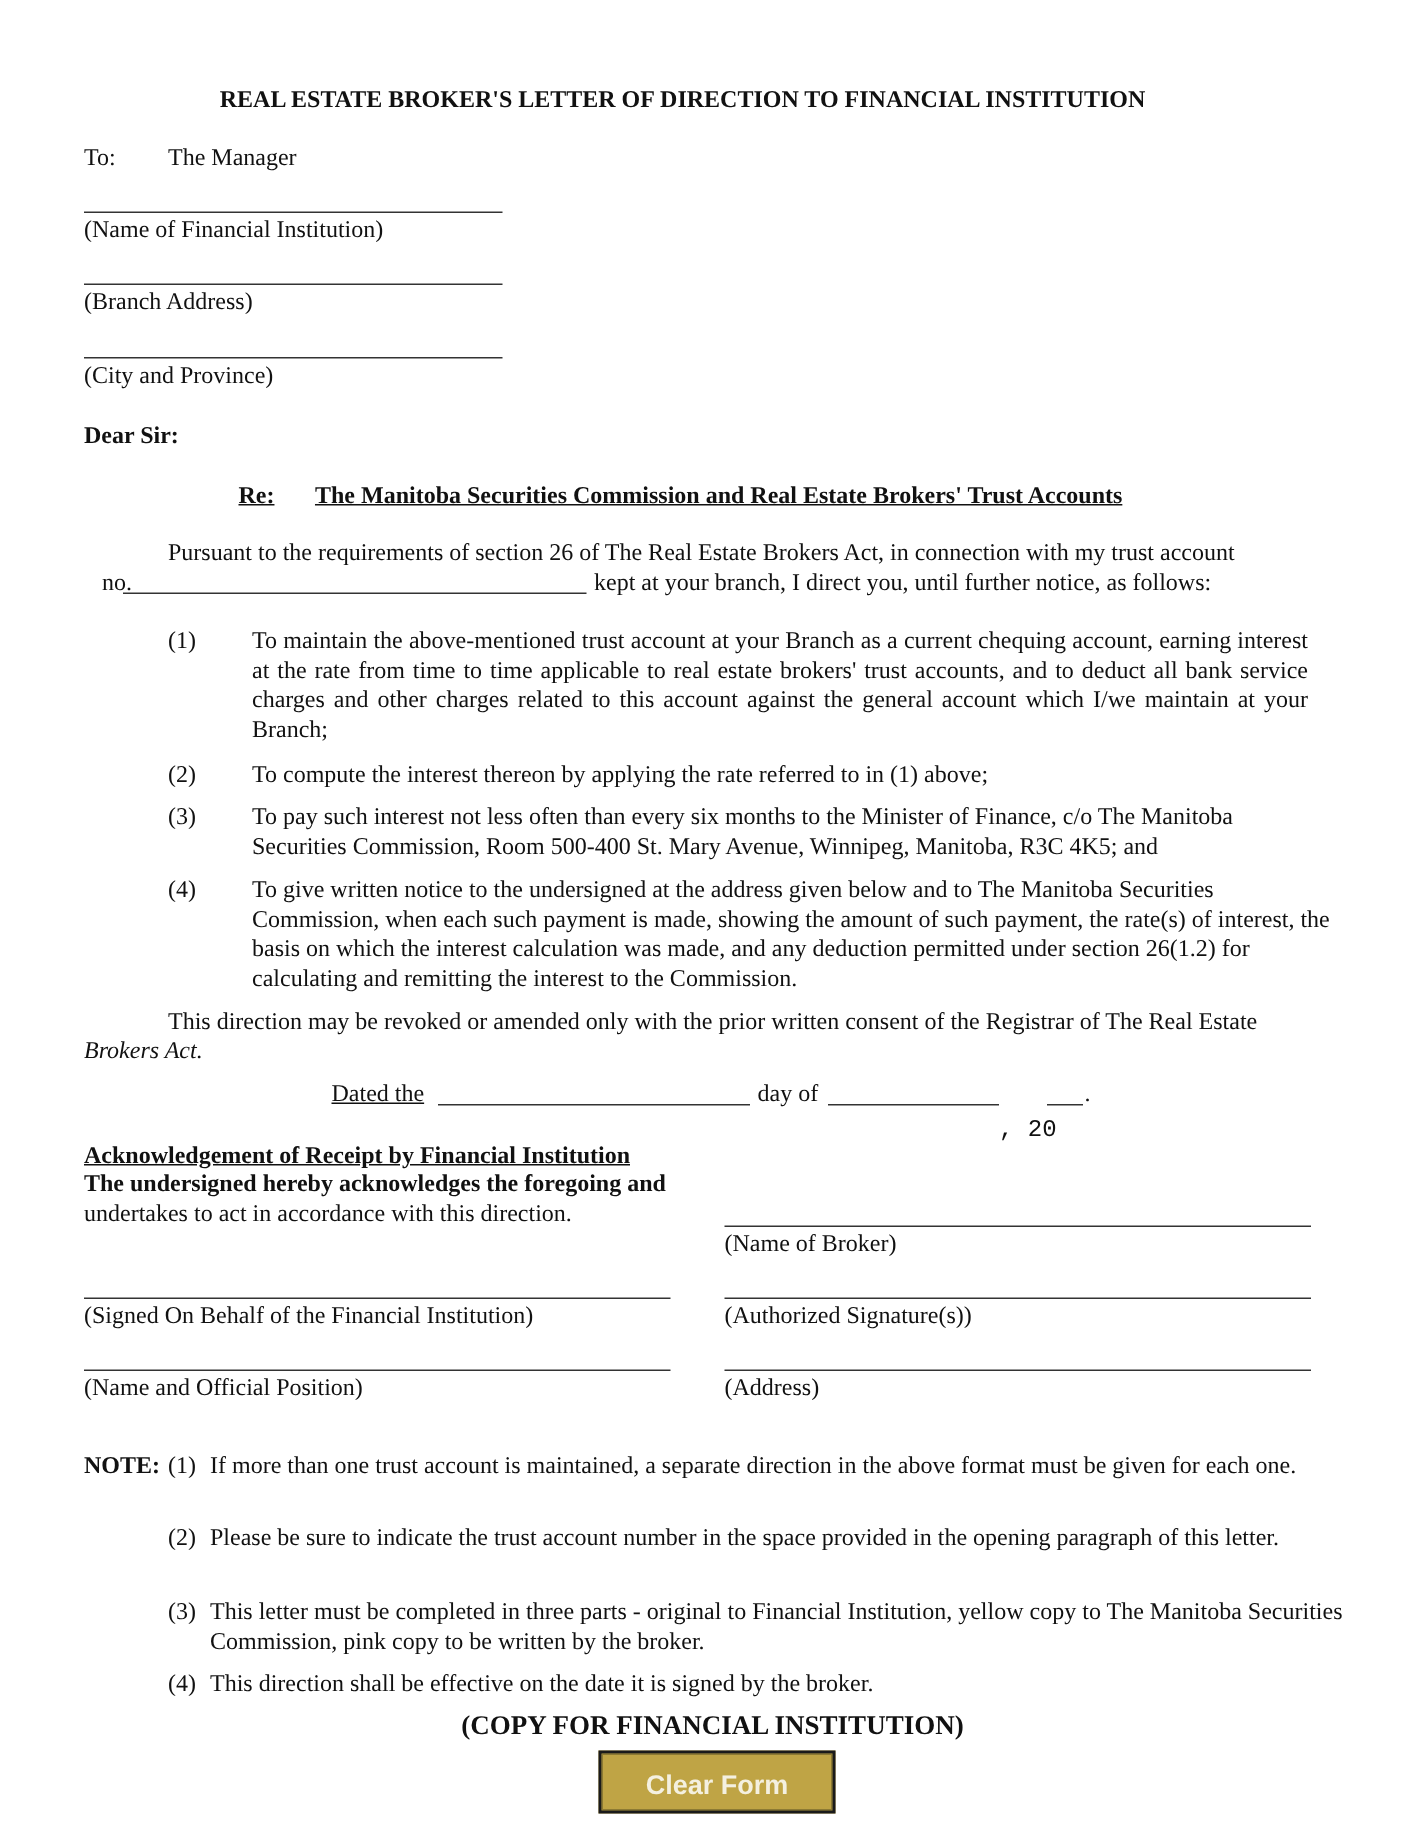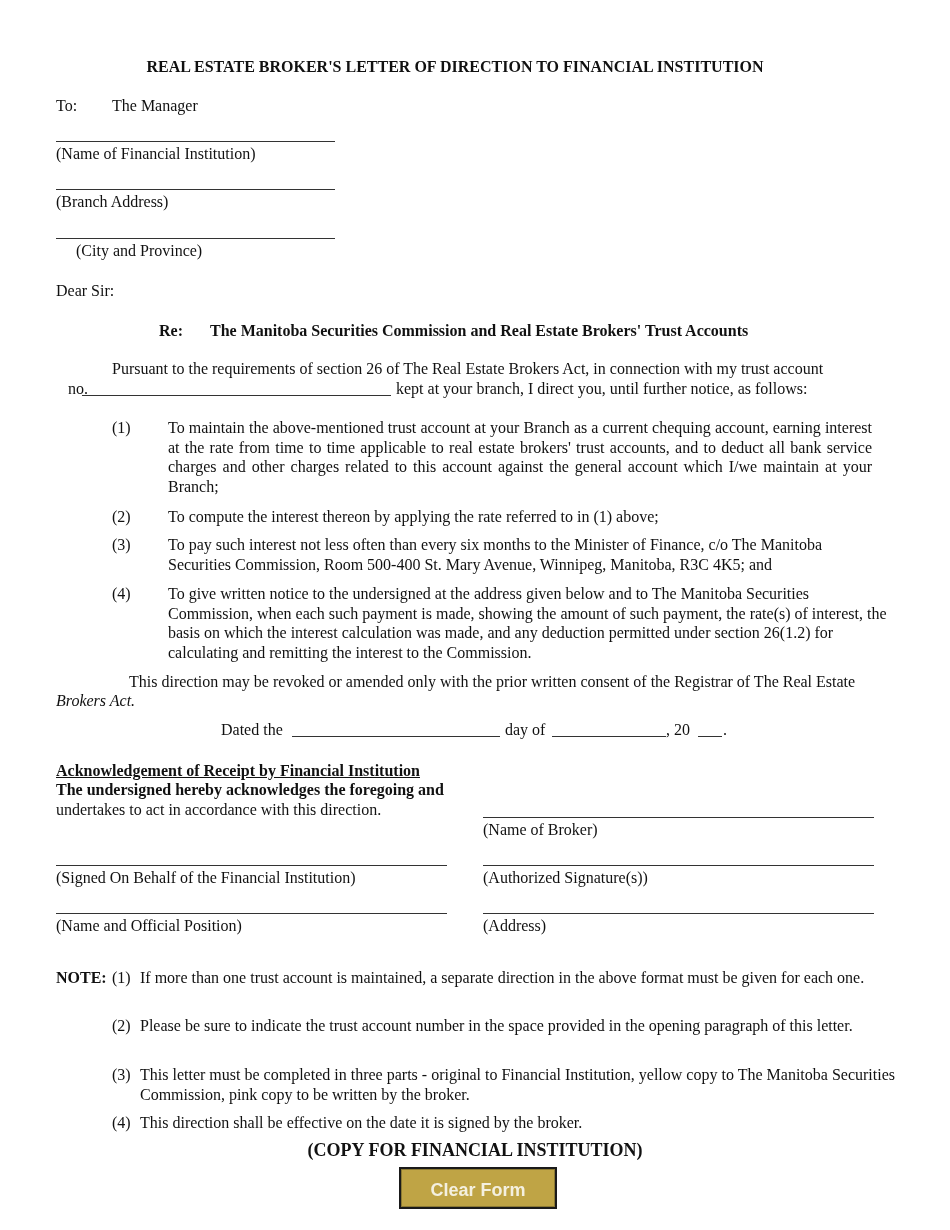--- a/index.html
+++ b/index.html
@@ -2,21 +2,21 @@
 <html><head>
 <meta charset="utf-8">
 <style>
   html, body { margin:0; padding:0; background:#ffffff; }
   body { width:950px; height:1230px; position:relative; overflow:hidden;
          font-family:"Liberation Serif","DejaVu Serif",serif; color:#111; font-size:16px; }
   .abs { position:absolute; white-space:nowrap; line-height:19px; }
   .title { font-weight:bold; font-size:16px; left:0; width:910px; text-align:center; top:57px; }
   .line { position:absolute; border-top:1px solid #333; height:0; }
   .field { position:absolute; border:none; background:transparent; outline:none; font-family:"Liberation Serif",serif; font-size:15px; padding:0; height:16px; }
-  .re { font-weight:bold; }
+  .re { font-weight:bold; text-decoration:underline; }
   .item-num { position:absolute; }
   .item-text { position:absolute; white-space:normal; line-height:19.5px; }
   .bold { font-weight:bold; }
   .uline { text-decoration:underline; }
   .btn { position:absolute; left:399px; top:1167px; width:158px; height:42px;
          background:#BFA445; border:2px solid #1a1a1a; box-shadow: inset 0 0 0 1px #8c7a33;
          color:#f4f0e0; font-family:"Liberation Sans","DejaVu Sans",sans-serif;
          font-weight:bold; font-size:18px; text-align:center; line-height:42px; cursor:pointer; padding:0; }
   .just { text-align:justify; }
 </style>
@@ -33,23 +33,23 @@
   <input class="field" style="left: 56px; top: 124px; width: 278px;" value="">
   <div class="line" style="left:56px; top:141px; width:279px;"></div>
   <div class="abs" style="left:56px; top:144px;">(Name of Financial Institution)</div>
 
   <input class="field" style="left: 56px; top: 172px; width: 278px;" value="">
   <div class="line" style="left:56px; top:189px; width:279px;"></div>
   <div class="abs" style="left:56px; top:192px;">(Branch Address)</div>
 
   <input class="field" style="left: 56px; top: 221px; width: 278px;" value="">
   <div class="line" style="left:56px; top:238px; width:279px;"></div>
-  <div class="abs" style="left:56px; top:241px;margin-left:20px;">(City and Province)</div>
+  <div class="abs" style="left:56px; top:241px;">(City and Province)</div>
 
-  <div class="abs" style="left:56px; top:281px;">Dear Sir:</div>
+  <div class="abs" style="left:56px; top:281px;font-weight:bold;">Dear Sir:</div>
 
   <div class="abs re" style="left:159px; top:321px; width:633px;">
     <span>Re:</span><span style="display:inline-block; width:27px;"></span><span>The Manitoba Securities Commission and Real Estate Brokers' Trust Accounts</span>
   </div>
 
   <div class="abs" style="left:112px; top:359px;">Pursuant to the requirements of section 26 of The Real Estate Brokers Act, in connection with my trust account</div>
   <div class="abs" style="left:68px; top:379px;">no.</div>
   <input class="field" style="left: 82px; top: 380px; width: 308px;" value="">
   <div class="line" style="left:82px; top:395px; width:309px;"></div>
   <div class="abs" style="left:396px; top:379px;">kept at your branch, I direct you, until further notice, as follows:</div>
@@ -59,30 +59,30 @@
 
   <div class="item-num abs" style="left:112px; top:507px;">(2)</div>
   <div class="item-text" style="left:168px; top:507px; width:704px;">To compute the interest thereon by applying the rate referred to in (1) above;</div>
 
   <div class="item-num abs" style="left:112px; top:535px;">(3)</div>
   <div class="item-text" style="left:168px; top:535px; width:704px;">To pay such interest not less often than every six months to the Minister of Finance, c/o The Manitoba Securities Commission, Room 500-400 St. Mary Avenue, Winnipeg, Manitoba, R3C 4K5; and</div>
 
   <div class="item-num abs" style="left:112px; top:584px;">(4)</div>
   <div class="item-text" style="left:168px; top:584px; width:720px;">To give written notice to the undersigned at the address given below and to The Manitoba Securities Commission, when each such payment is made, showing the amount of such payment, the rate(s) of interest, the basis on which the interest calculation was made, and any deduction permitted under section 26(1.2) for calculating and remitting the interest to the Commission.</div>
 
-  <div class="abs" style="left:112px; top:672px;margin-left:17px;">This direction may be revoked or amended only with the prior written consent of the Registrar of The Real Estate</div>
+  <div class="abs" style="left:112px; top:672px;">This direction may be revoked or amended only with the prior written consent of the Registrar of The Real Estate</div>
   <div class="abs" style="left:56px; top:691px;font-style:italic;">Brokers Act.</div>
 
-  <div class="abs" style="left:221px; top:720px;">Dated the</div>
+  <div class="abs" style="left:221px; top:720px;text-decoration:underline;">Dated the</div>
   <input class="field" style="left: 292px; top: 720px; width: 208px;" value="">
   <div class="line" style="left:292px; top:736px; width:208px;"></div>
   <div class="abs" style="left:505px; top:720px;">day of</div>
   <input class="field" style="left: 552px; top: 720px; width: 114px;" value="">
   <div class="line" style="left:552px; top:736px; width:114px;"></div>
-  <div class="abs" style="left:666px; top:720px;">, 20</div>
+  <div class="abs" style="left:666px; top:744px;font-family:Liberation Mono, monospace;">, 20</div>
   <input class="field" style="left: 698px; top: 720px; width: 24px;" value="">
   <div class="line" style="left:698px; top:736px; width:24px;"></div>
   <div class="abs" style="left:723px; top:720px;">.</div>
 
   <div class="abs bold uline" style="left:56px; top:761px;">Acknowledgement of Receipt by Financial Institution</div>
   <div class="abs" style="left:56px; top:780px;font-weight:bold;">The undersigned hereby acknowledges the foregoing and</div>
   <div class="abs" style="left:56px; top:800px;">undertakes to act in accordance with this direction.</div>
 
   <input class="field" style="left: 483px; top: 800px; width: 390px;" value="">
   <div class="line" style="left:483px; top:817px; width:391px;"></div>

